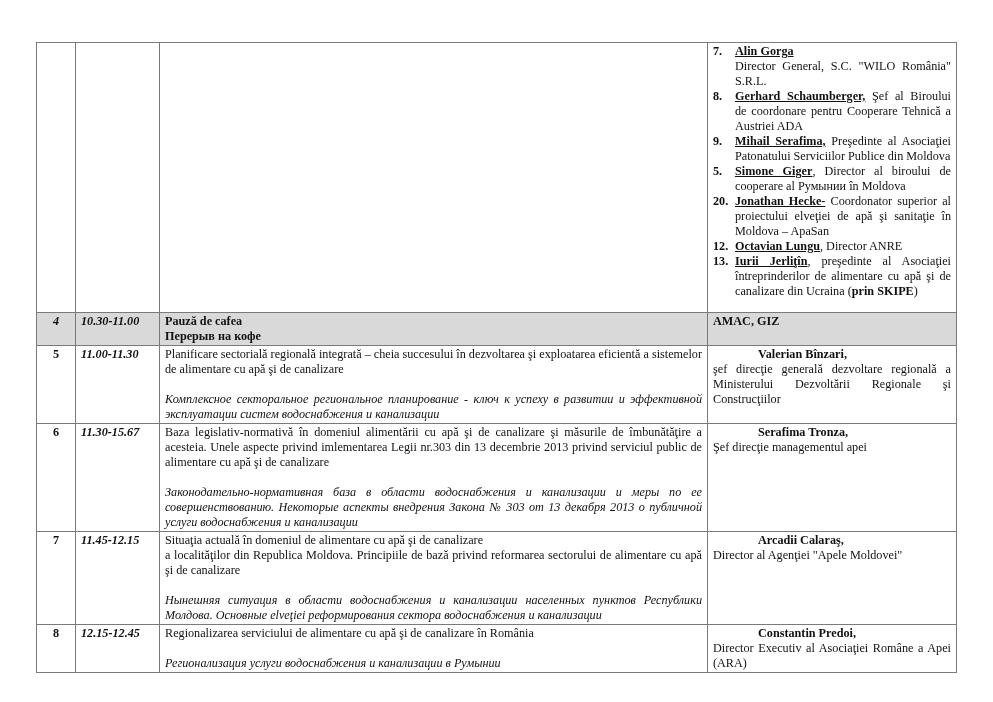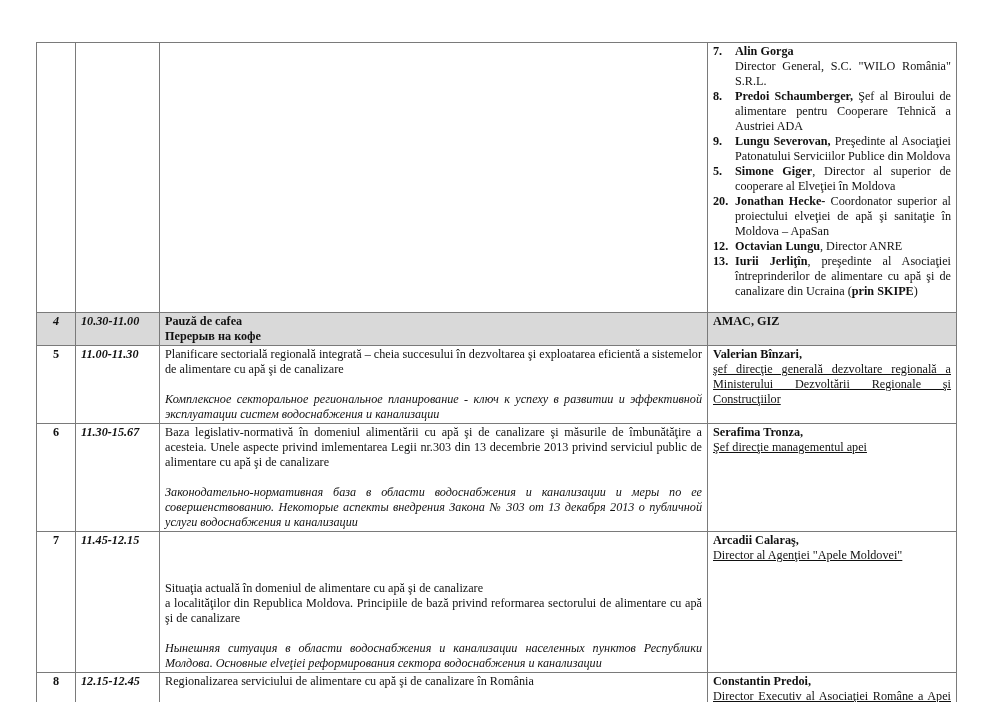--- a/index.html
+++ b/index.html
@@ -11,26 +11,26 @@
   col.c-time { width: 84px; }
   col.c-topic { width: 548px; }
   col.c-speaker { width: 249px; }
   td.num { text-align: center; font-weight: bold; }
   td.time { font-weight: bold; padding-left: 8px; font-style: italic; }
   td.topic, td.speaker { text-align: justify; }
   tr.break td { background: #d9d9d9; font-weight: bold; }
   tr.break td.num { font-style: italic; }
   .ru { font-style: italic; display: block; margin-top: 15px; }
   .ro { display: block; }
-  .sp-name { font-weight: bold; display: block; }
-  .sp-role { display: block; text-decoration: underline; }
+  .sp-name { font-weight: bold; display: block; margin-left: 45px; }
+  .sp-role { display: block; }
   ol.speakers { list-style: none; margin: 0; padding: 0; }
   ol.speakers li { position: relative; padding-left: 22px; }
   ol.speakers li .n { position: absolute; left: 0; top: 0; font-weight: bold; }
-  ol.speakers li .nm { font-weight: bold; }
+  ol.speakers li .nm { font-weight: bold; text-decoration: underline; }
   .line { display: block; }
 </style>
 </head>
 <body>
 
 <table class="agenda">
   <colgroup>
     <col class="c-num">
       <col class="c-time">
       <col class="c-topic">
@@ -44,31 +44,31 @@
       <td class="topic"></td>
       <td class="speaker">
         <ol class="speakers">
           <li>
             <span class="n">7.</span>
             <span class="nm line">Alin Gorga</span>
             <span class="extra">Director General, S.C. "WILO România" S.R.L.</span>
           </li>
           <li>
             <span class="n">8.</span>
-            <span class="nm">Predoi Schaumberger,</span>
-            <span class="extra"> Şef al Biroului de alimentare pentru Cooperare Tehnică a Austriei ADA</span>
+            <span class="nm">Gerhard Schaumberger,</span>
+            <span class="extra"> Şef al Biroului de coordonare pentru Cooperare Tehnică a Austriei ADA</span>
           </li>
           <li>
             <span class="n">9.</span>
-            <span class="nm">Lungu Severovan,</span>
+            <span class="nm">Mihail Serafima,</span>
             <span class="extra"> Preşedinte al Asociaţiei Patonatului Serviciilor Publice din Moldova</span>
           </li>
           <li>
             <span class="n">5.</span>
-            <span class="nm">Simone Giger</span><span class="extra">, Director al superior de cooperare al Elveţiei în Moldova</span>
+            <span class="nm">Simone Giger</span><span class="extra">, Director al biroului de cooperare al Румынии în Moldova</span>
           </li>
           <li>
             <span class="n">20.</span>
             <span class="nm">Jonathan Hecke-</span>
             <span class="extra"> Coordonator superior al proiectului elveţiei de apă şi sanitaţie în Moldova – ApaSan</span>
           </li>
           <li>
             <span class="n">12.</span>
             <span class="nm">Octavian Lungu</span><span class="extra">, Director ANRE</span>
           </li>
@@ -115,21 +115,21 @@
       <td class="speaker">
         <span class="sp-name">Serafima Tronza,</span>
         <span class="sp-role">Şef direcţie managementul apei</span>
       </td>
     </tr>
 
     <tr style="height:92px;">
       <td class="num">7</td>
       <td class="time">11.45-12.15</td>
       <td class="topic">
-        <span class="ro line" style="text-align:left;margin-top:48px;">Situaţia actuală în domeniul de alimentare cu apă şi de canalizare</span>
+        <span class="ro line" style="text-align:left;">Situaţia actuală în domeniul de alimentare cu apă şi de canalizare</span>
         <span class="ro">a localităţilor din Republica Moldova. Principiile de bază privind reformarea sectorului de alimentare cu apă şi de canalizare</span>
         <span class="ru">Нынешняя ситуация в области водоснабжения и канализации населенных пунктов Республики Молдова. Основные elveţiei реформирования сектора водоснабжения и канализации</span>
       </td>
       <td class="speaker">
         <span class="sp-name">Arcadii Calaraş,</span>
         <span class="sp-role" style="text-align:left;">Director  al Agenţiei "Apele Moldovei"</span>
       </td>
     </tr>
 
     <tr style="height:46px;">

